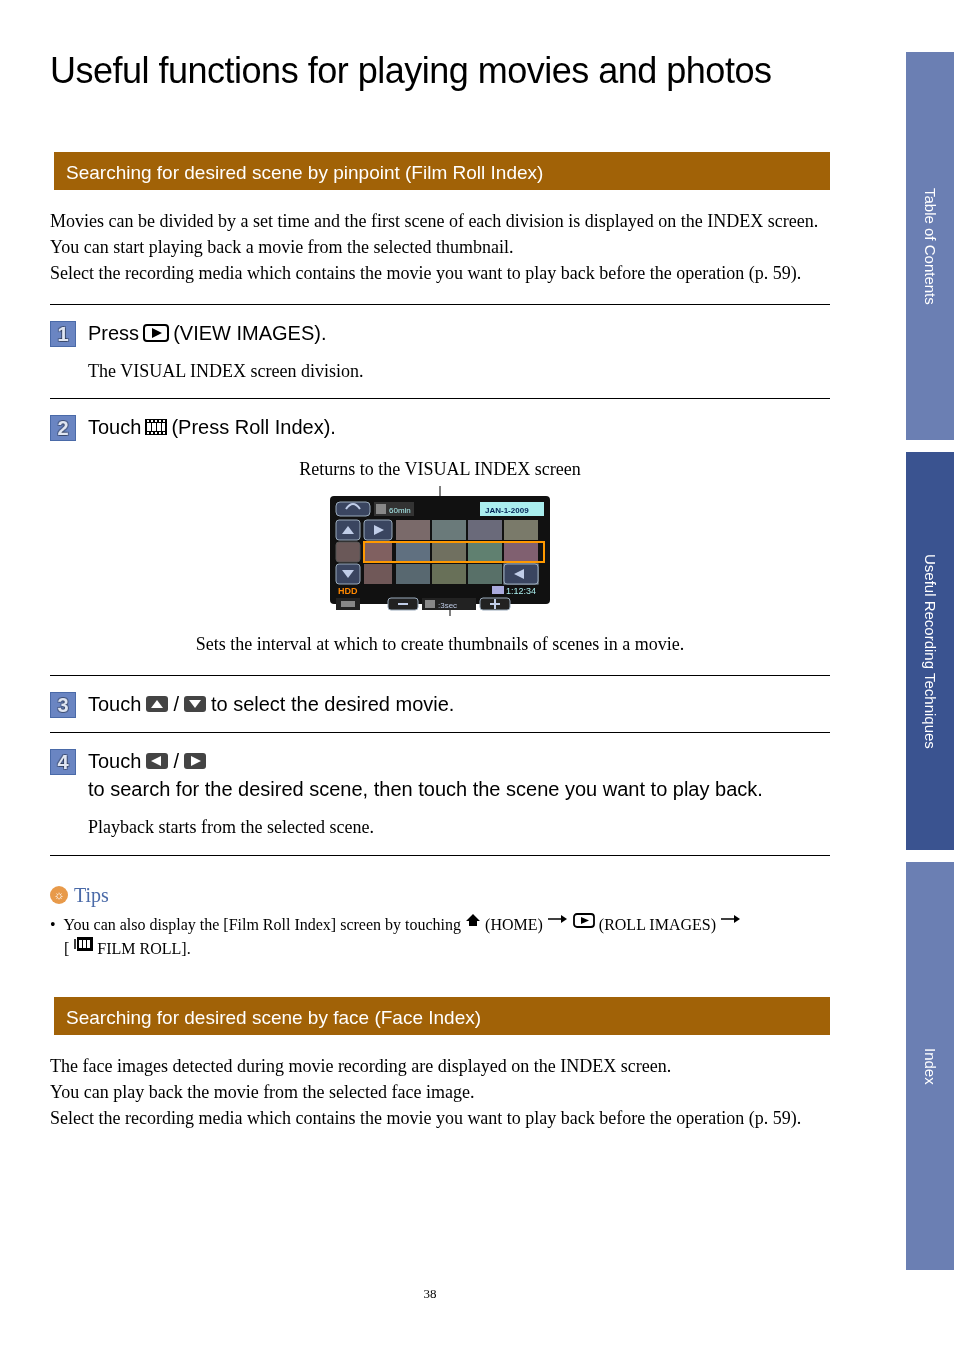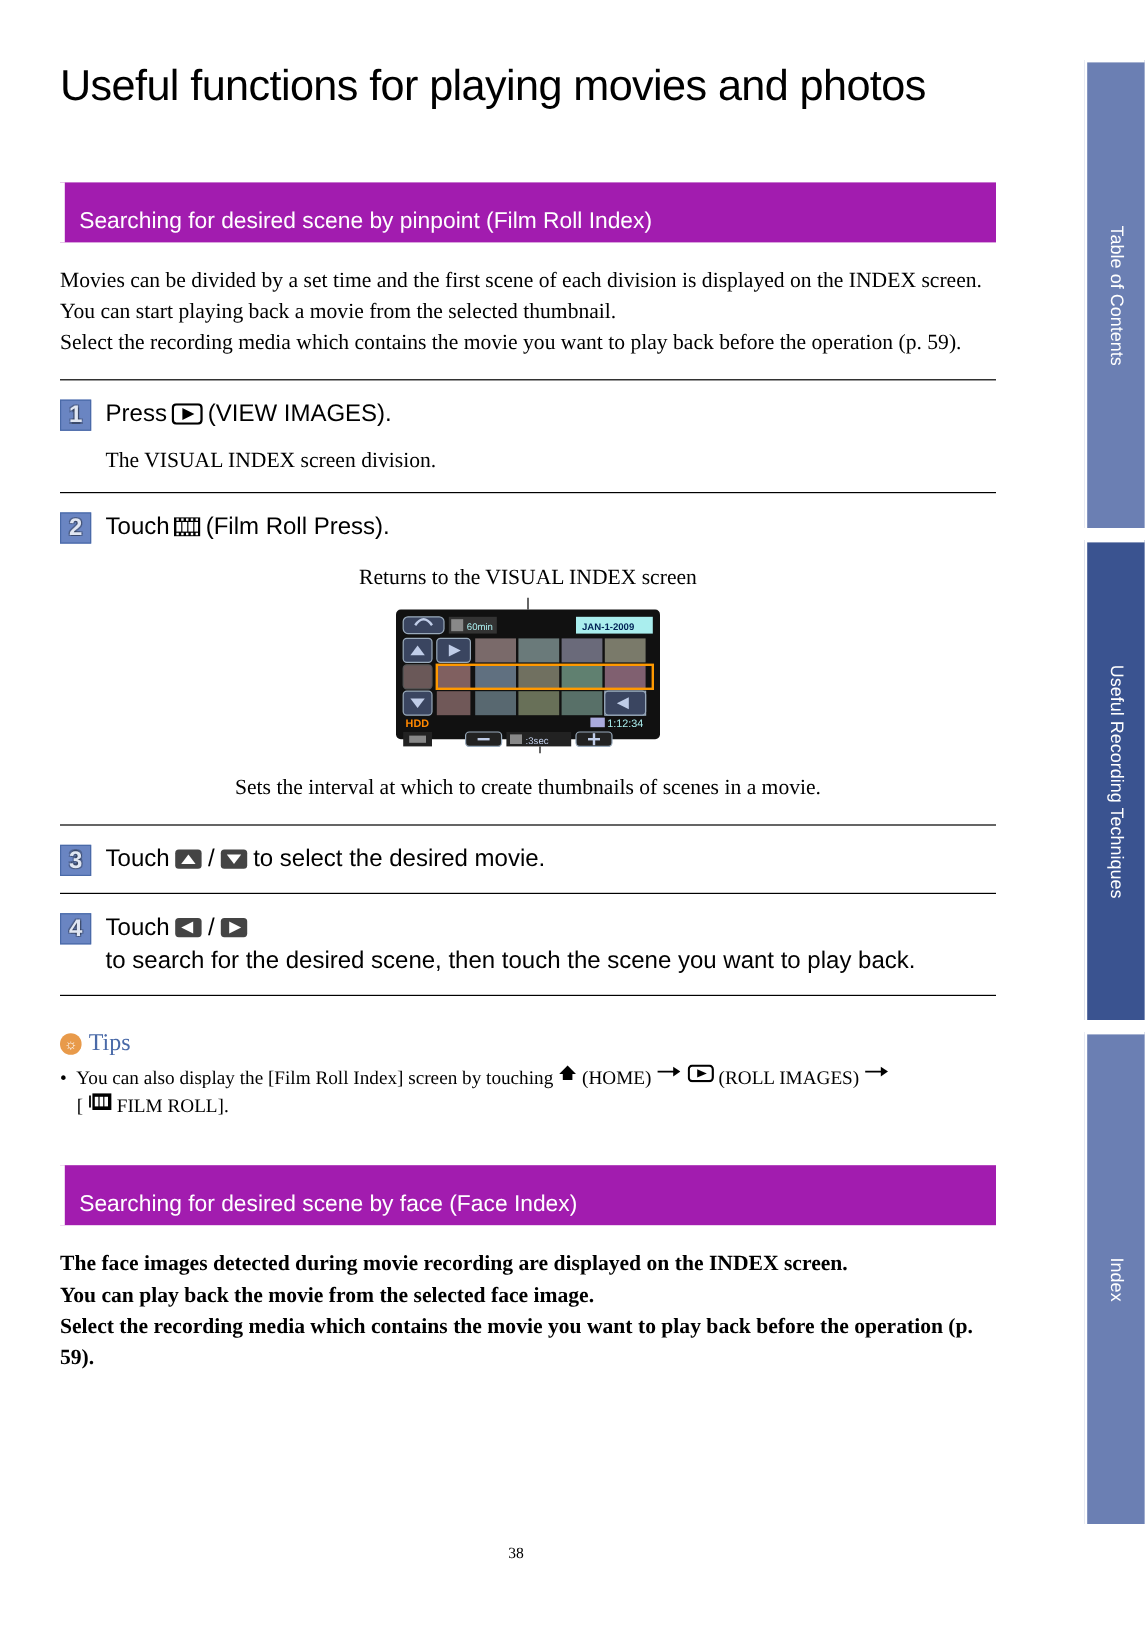--- a/index.html
+++ b/index.html
@@ -1,20 +1,20 @@
 <!DOCTYPE html>
 <html><head>
   <meta charset="utf-8">
   <style>
     * { margin: 0; padding: 0; box-sizing: border-box; }
     html, body { width: 954px; height: 1357px; font-family: Arial, Helvetica, sans-serif; background: #fff; color: #000; }
     .page { position: relative; width: 954px; height: 1357px; padding: 50px 0 0 50px; }
     h1 { font-size: 36px; font-weight: 400; margin-bottom: 60px; letter-spacing: -0.5px; }
     .content { width: 780px; }
-    .section-bar { background: #a21caf; color: #fff; font-size: 19px; padding: 22px 0 6px 12px; border-left: 4px solid #fff; margin-bottom: 18px; }
+    .section-bar { background: #a16207; color: #fff; font-size: 19px; padding: 10px 0 6px 12px; border-left: 4px solid #fff; margin-bottom: 18px; }
     .para { font-size: 18px; font-family: Georgia, 'Times New Roman', serif; line-height: 1.45; margin-bottom: 18px; }
     .steps { border-top: 1px solid #000; }
     .step { border-bottom: 1px solid #000; padding: 14px 0; }
     .step-head { display: flex; align-items: flex-start; gap: 12px; }
     .step-num { width: 26px; height: 26px; background: #6a85c2; color: #e0e6f2; font-weight: bold; font-size: 20px; display: flex; align-items: center; justify-content: center; border: 1px solid #4a6aa8; flex-shrink: 0; margin-top: 2px; text-shadow: 1px 1px 0 rgba(0,0,0,0.25), -1px -1px 0 rgba(0,0,0,0.25), 1px -1px 0 rgba(0,0,0,0.25), -1px 1px 0 rgba(0,0,0,0.25); }
     .step-title { font-size: 20px; line-height: 1.4; display: flex; flex-wrap: wrap; align-items: center; column-gap: 2px; }
     .step-body { font-size: 18px; font-family: Georgia, 'Times New Roman', serif; margin-top: 12px; margin-left: 38px; line-height: 1.4; }
     .caption { font-size: 18px; font-family: Georgia, 'Times New Roman', serif; text-align: center; margin: 18px 0 6px; }
     .screen-img { display: block; margin: 0 auto; }
     .tips-head { display: flex; align-items: center; gap: 6px; margin: 28px 0 6px; }
@@ -83,21 +83,21 @@
                   <rect x="10" y="1" width="2" height="2" fill="#fff"></rect>
                   <rect x="14" y="1" width="2" height="2" fill="#fff"></rect>
                   <rect x="18" y="1" width="2" height="2" fill="#fff"></rect>
                   <rect x="2" y="13" width="2" height="2" fill="#fff"></rect>
                   <rect x="6" y="13" width="2" height="2" fill="#fff"></rect>
                   <rect x="10" y="13" width="2" height="2" fill="#fff"></rect>
                   <rect x="14" y="13" width="2" height="2" fill="#fff"></rect>
                   <rect x="18" y="13" width="2" height="2" fill="#fff"></rect>
                 </svg>
             </span>
-            <span> (Film Roll Press).</span>
+            <span> (Press Roll Index).</span>
           </div>
         </div>
         <div class="caption">Returns to the VISUAL INDEX screen</div>
 
         <svg class="screen-img" width="220" height="130">
           <line x1="110" y1="0" x2="110" y2="10" stroke="#000"></line>
           <rect x="0" y="10" width="220" height="108" rx="4" fill="#111"></rect>
 
           <rect x="6" y="16" width="34" height="14" rx="4" fill="#3a4560" stroke="#9ab" stroke-width="1"></rect>
           <path d="M 16 23 q 7 -10 14 0" fill="none" stroke="#c0cde8" stroke-width="2"></path>
@@ -202,20 +202,21 @@
             <span>/</span>
             <span class="inline-icon">
               <svg width="24" height="18">
                   <rect x="1" y="1" width="22" height="16" rx="3" fill="#444"></rect>
                   <polygon points="18,9 8,4 8,14" fill="#fff"></polygon>
                 </svg>
             </span>
             <span> to search for the desired scene, then touch the scene you want to play back.</span>
           </div>
         </div>
+        <div class="step-body">Playback starts from the selected scene.</div>
       </div>
     </div>
 
     <div class="tips-head">
       <div class="tips-icon">☼</div>
       <div class="tips-label">Tips</div>
     </div>
     <div class="tips-body">
       <span class="bullet">•</span>
       <span>You can also display the [Film Roll Index] screen by touching </span>
@@ -253,21 +254,21 @@
             <rect x="6" y="3" width="3" height="8" fill="#fff"></rect>
             <rect x="10" y="3" width="3" height="8" fill="#fff"></rect>
             <rect x="14" y="3" width="3" height="8" fill="#fff"></rect>
           </svg>
       </span>
       <span>FILM ROLL].</span>
     </div>
 
     <div class="section2">
       <div class="section-bar">Searching for desired scene by face (Face Index)</div>
-      <p class="para" style="white-space: pre-line; font-weight: bold;">The face images detected during movie recording are displayed on the INDEX screen.
+      <p class="para" style="white-space: pre-line;">The face images detected during movie recording are displayed on the INDEX screen.
 You can play back the movie from the selected face image.
 Select the recording media which contains the movie you want to play back before the operation (p. 59).</p>
     </div>
   </div>
 
   <div class="right-tabs">
     <div class="tab tab-light tab1">Table of Contents</div>
     <div class="spacer1"></div>
     <div class="tab tab-dark tab2">Useful Recording Techniques</div>
     <div class="spacer2"></div>

